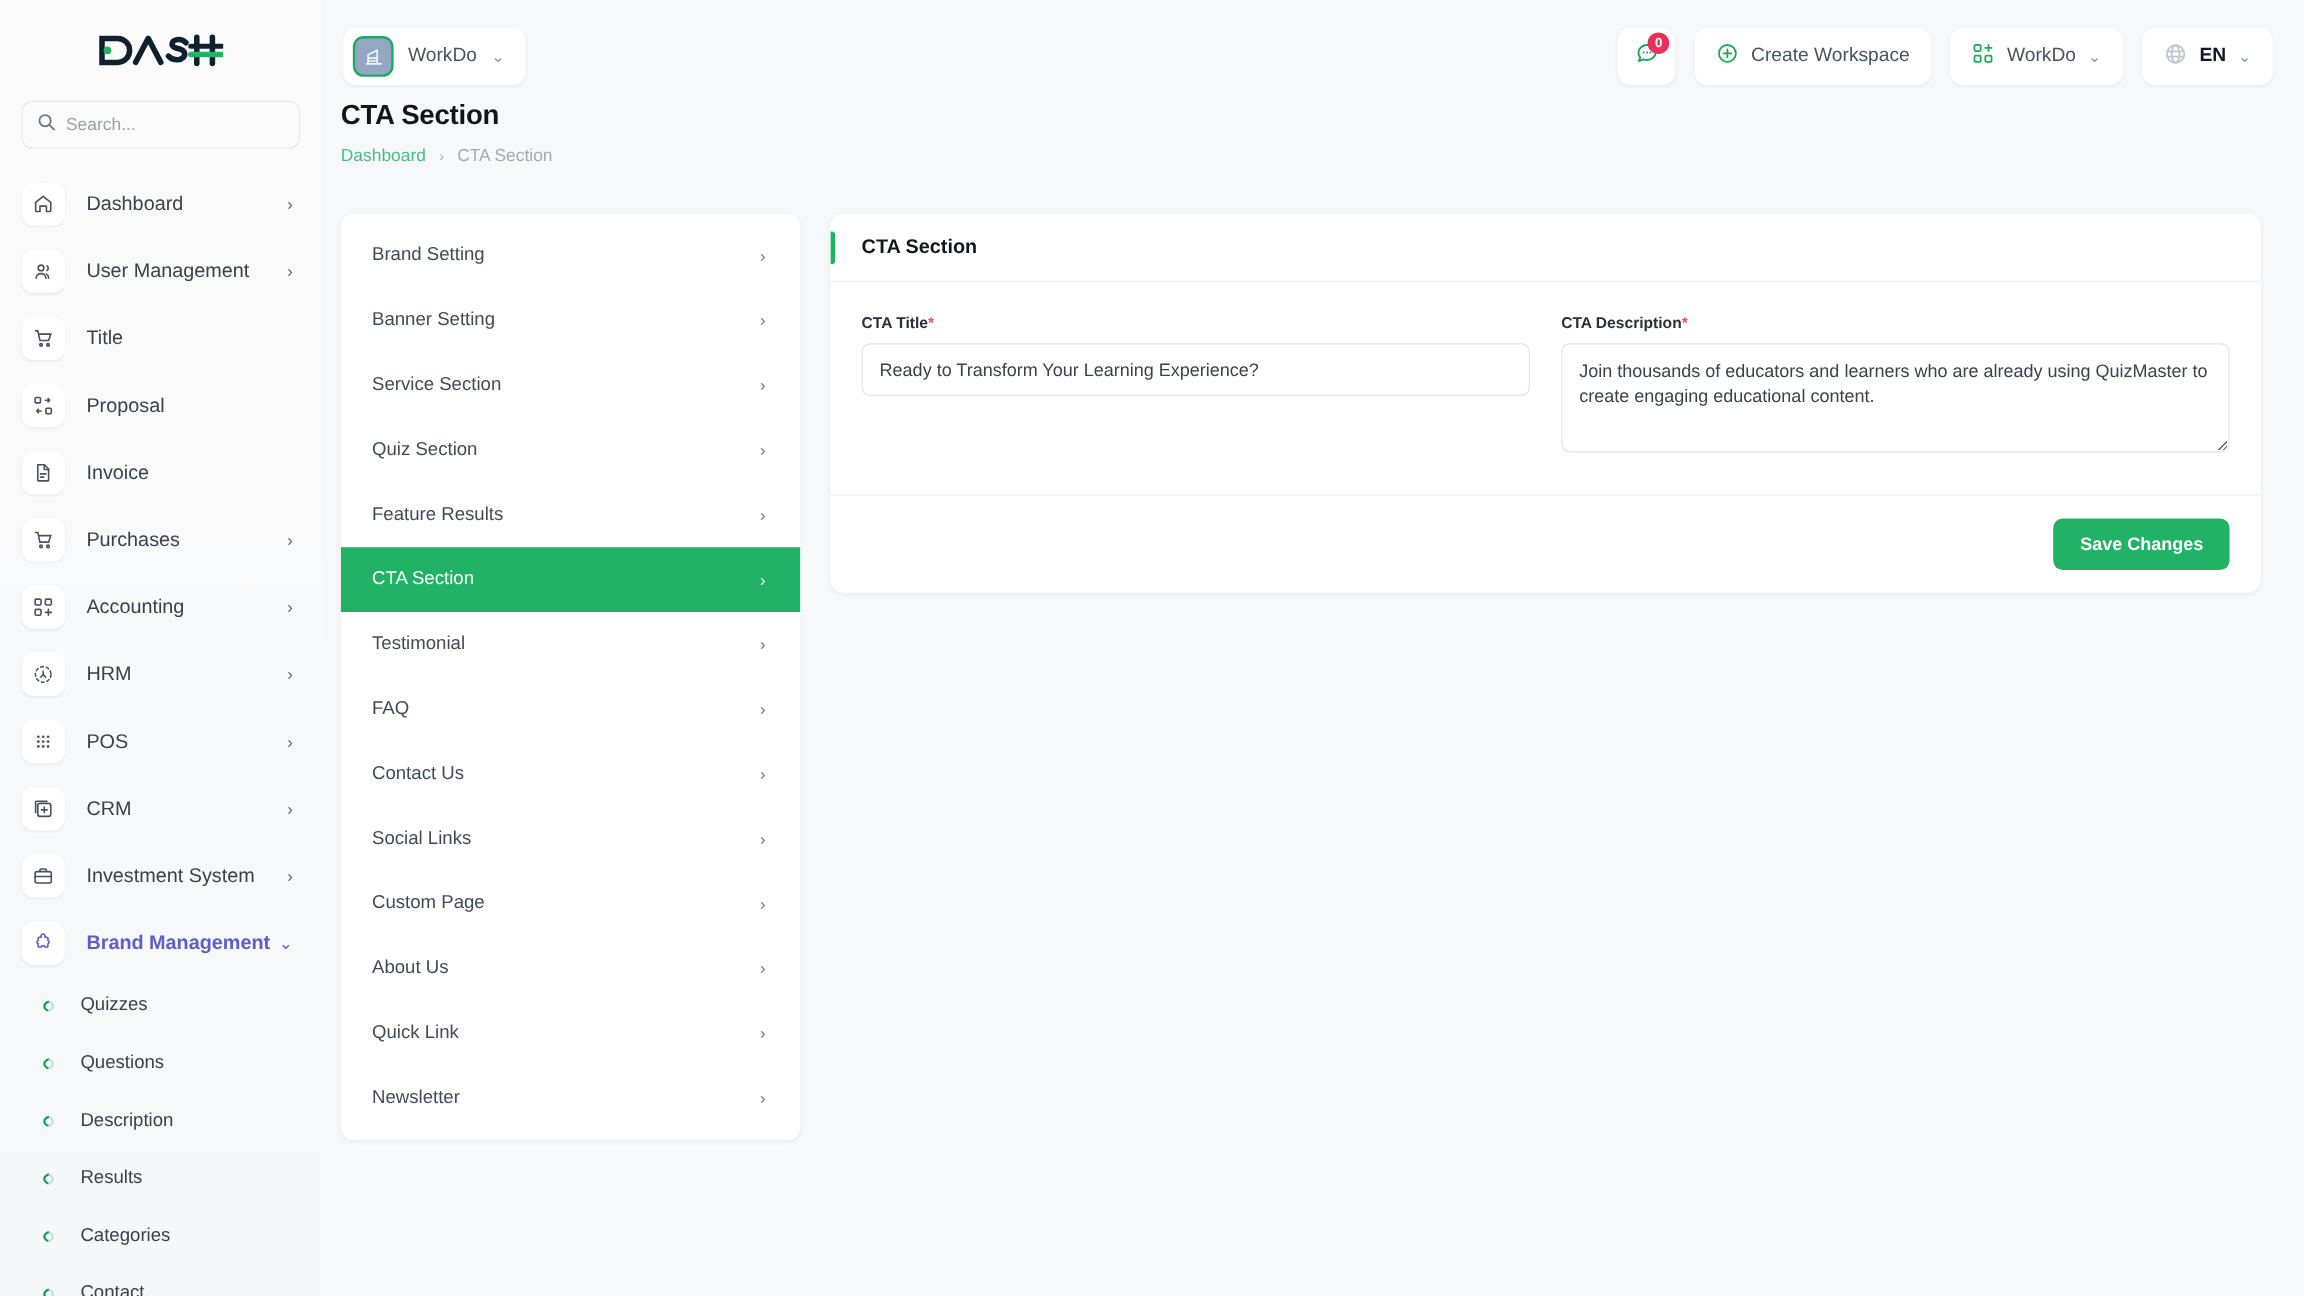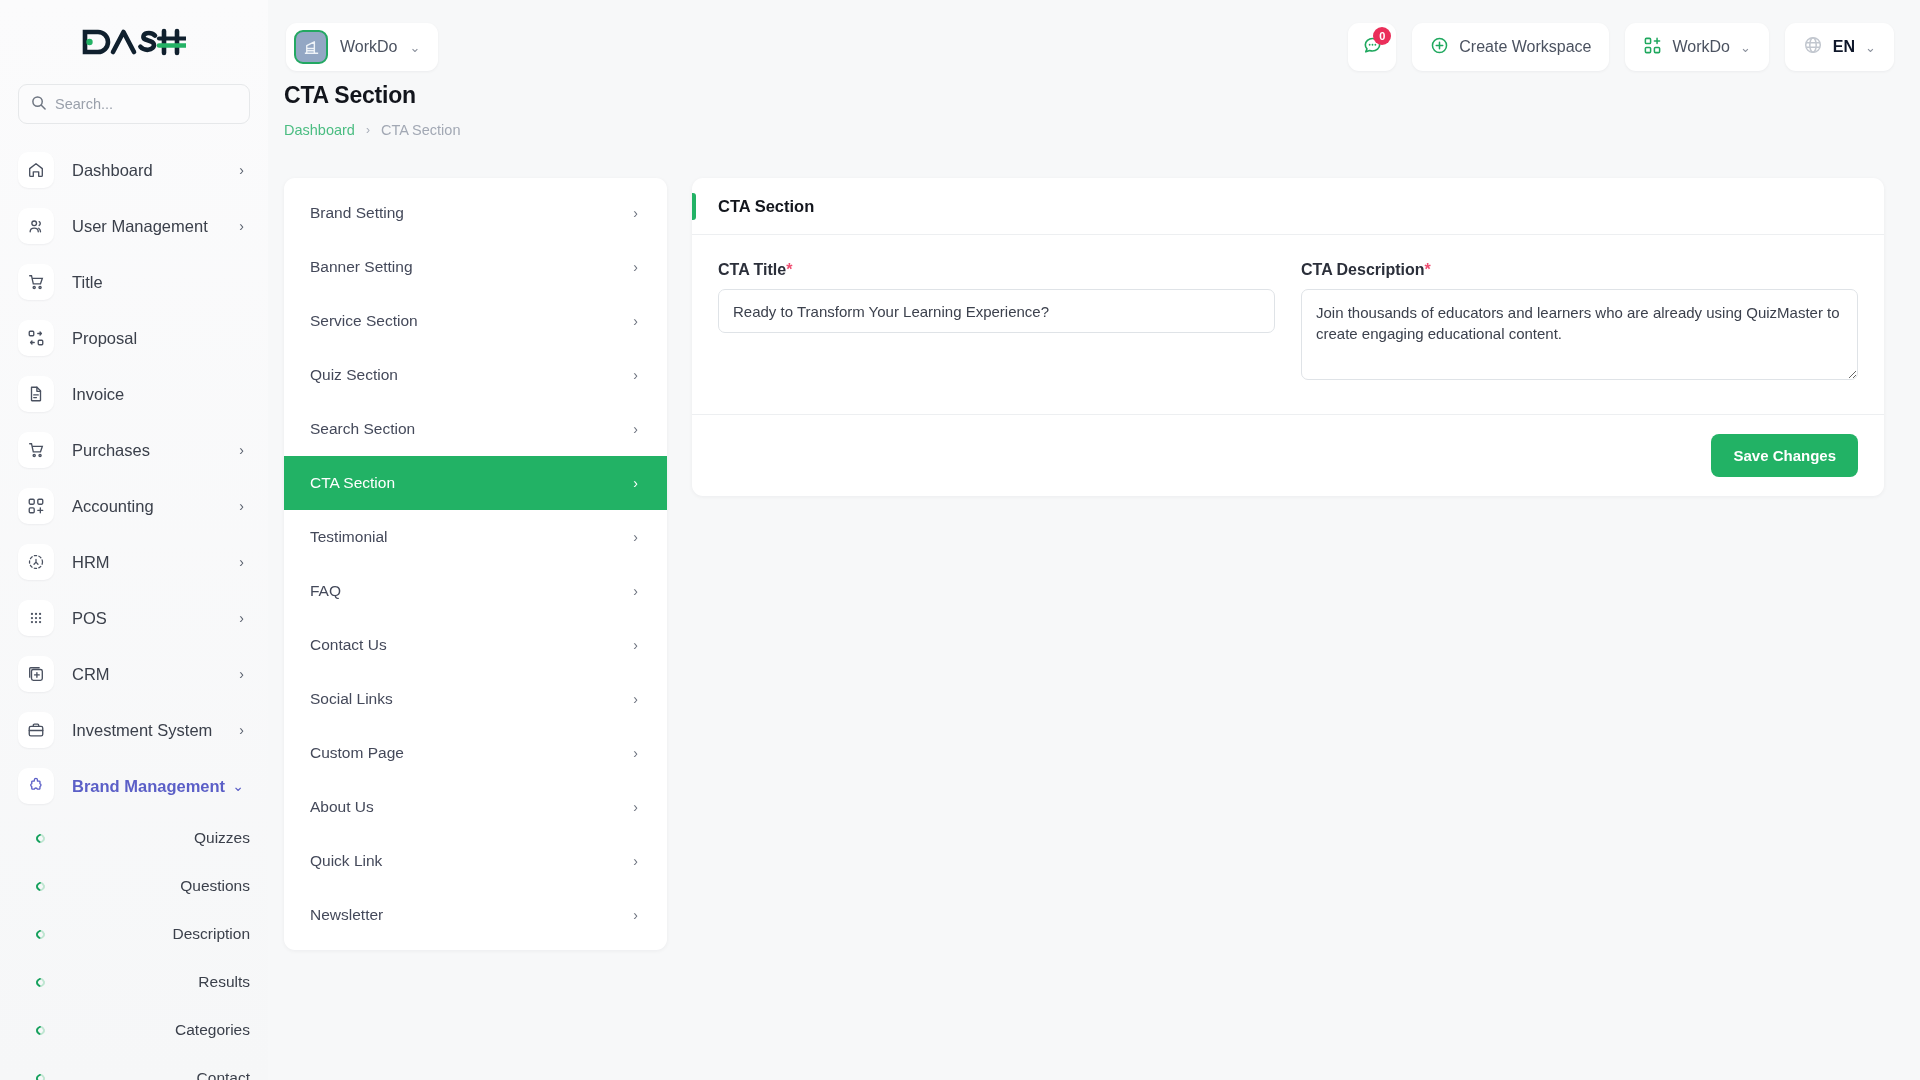--- a/index.html
+++ b/index.html
@@ -73,21 +73,20 @@
     display: flex; align-items: center;
   }
   .nav-item.active .nav-caret { color: #5b5fc7; }
 
   .sub-item {
     display: flex; align-items: center;
     height: 32px;
     margin-bottom: 16px;
     padding-left: 18px;
     cursor: pointer;
-    justify-content: space-between;
   }
   .sub-dot {
     width: 9px; height: 9px; flex: 0 0 9px;
     border-radius: 50%;
     border: 2px solid #14a05c;
     border-right-color: #bfe6d1;
     border-bottom-color: #bfe6d1;
     transform: rotate(-40deg);
   }
   .sub-label {
@@ -219,21 +218,21 @@
   }
   .card-head .ct { font-size: 16.5px; font-weight: 700; color: #13161d; }
 
   .card-body {
     padding: 26px 26px 30px 26px;
     display: flex; gap: 26px;
   }
   .fld { flex: 1 1 0; min-width: 0; }
   .fld label {
     display: block;
-    font-size: 16px; font-weight: 700; color: #2b2f3a;
+    font-size: 13px; font-weight: 700; color: #2b2f3a;
     margin-bottom: 10px;
   }
   .req { color: #ef4e72; font-weight: 700; }
   .fld input[type=text] {
     width: 100%; height: 44px;
     border: 1px solid #dfe3e7;
     border-radius: 7px;
     padding: 0 14px;
     font-family: "Liberation Sans", sans-serif;
     font-size: 15px; color: #3c414d;
@@ -554,21 +553,21 @@
   </div>
   <div class="set-row">
     <span>Service Section</span>
     <span class="arr">›</span>
   </div>
   <div class="set-row">
     <span>Quiz Section</span>
     <span class="arr">›</span>
   </div>
   <div class="set-row">
-    <span>Search Section</span>
+    <span>Feature Results</span>
     <span class="arr">›</span>
   </div>
   <div class="set-row sel">
     <span>CTA Section</span>
     <span class="arr">›</span>
   </div>
   <div class="set-row">
     <span>Testimonial</span>
     <span class="arr">›</span>
   </div>

